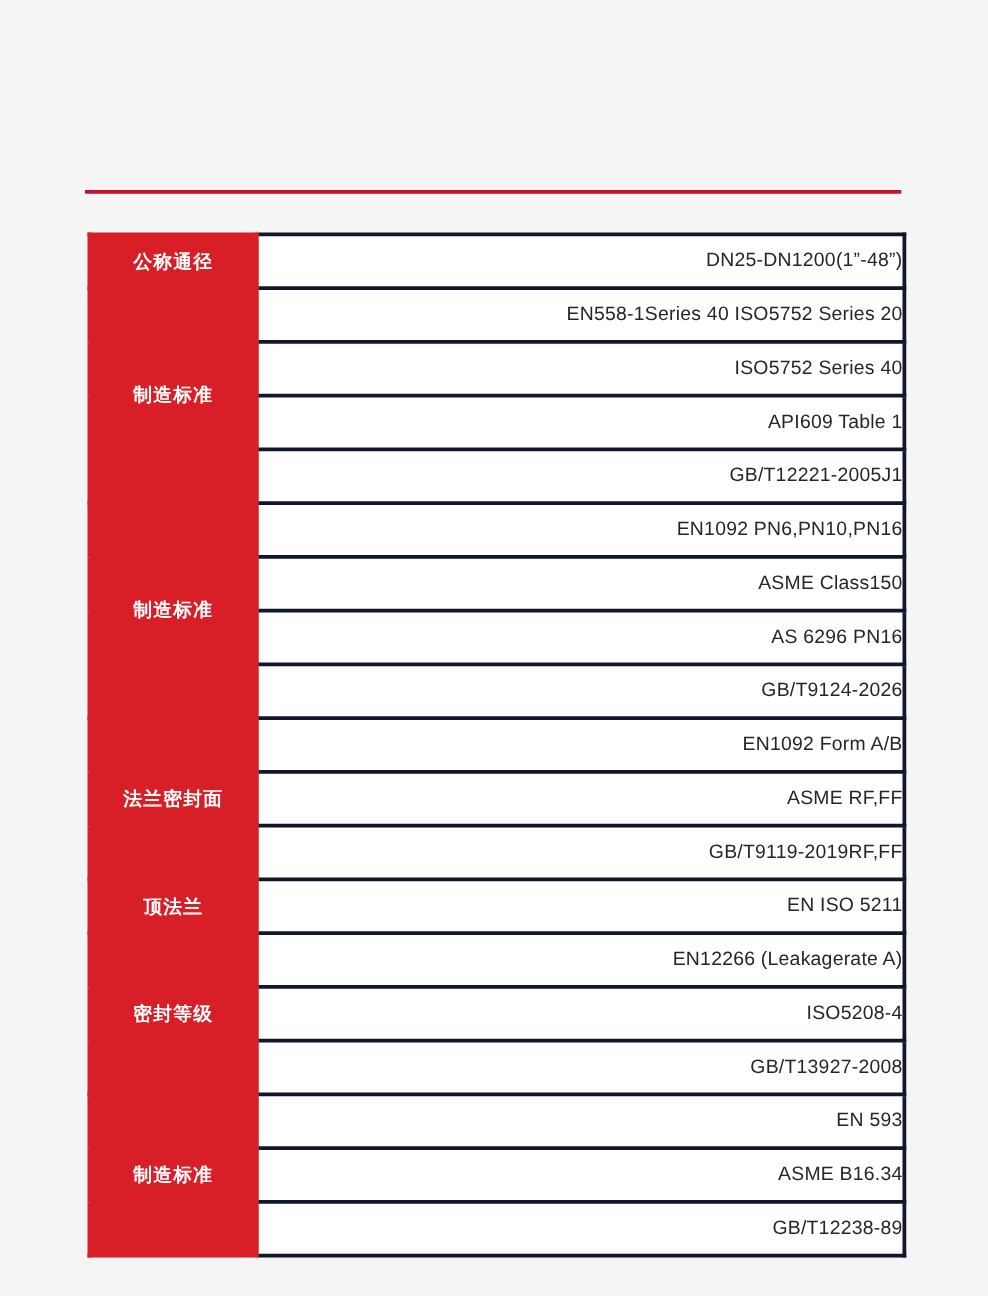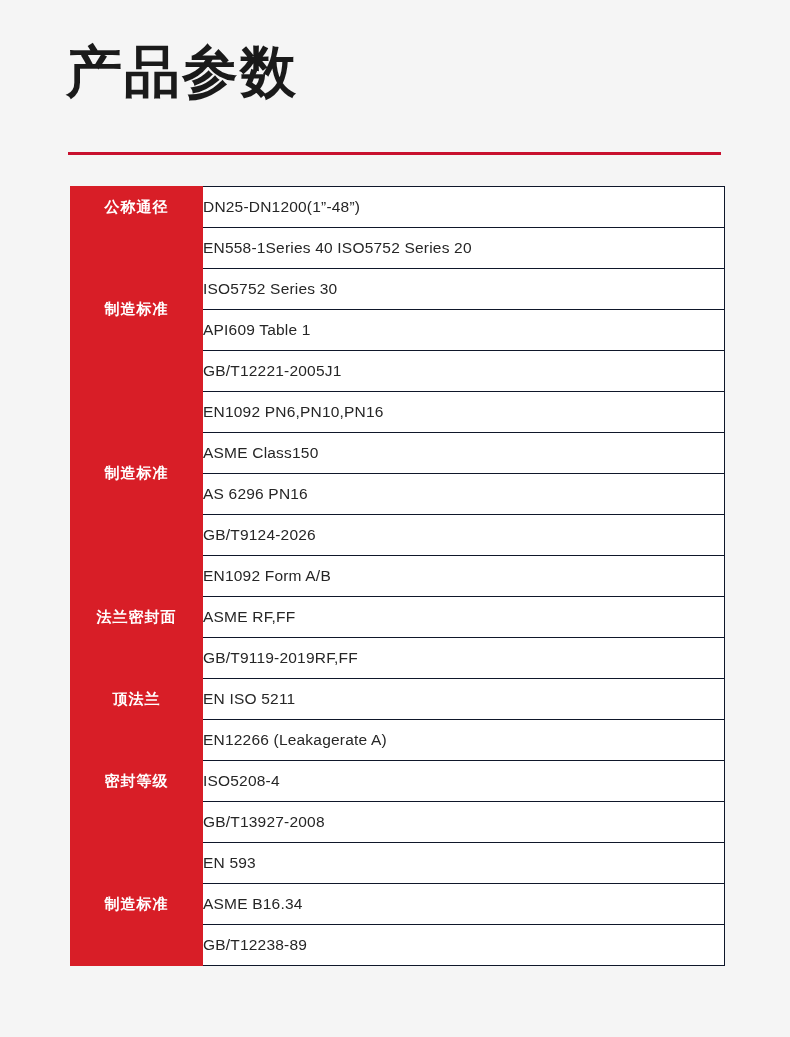--- a/index.html
+++ b/index.html
@@ -42,21 +42,21 @@
   }
   .spec-table {
     position: absolute;
     left: 70px;
     top: 186px;
     width: 655px;
     border-collapse: collapse;
     table-layout: fixed;
   }
   .spec-table td {
-    border: 1px solid #0f172a;
+    border: 3px solid #0f172a;
     padding: 0;
     vertical-align: middle;
   }
   .label-cell {
     width: 131px;
     background: #d81e27;
     color: #ffffff;
     font-size: 15px;
     font-weight: 700;
     text-align: center;
@@ -69,49 +69,49 @@
   .value-cell {
     background: #ffffff;
     color: #262626;
     font-size: 15.5px;
     padding: 0 0 0 30px;
     height: 40px;
     letter-spacing: 0.2px;
   }
   .value-cell span {
     display: block;
+    text-align: right;
   }
 </style>
 </head>
 <body>
 
 <div class="page">
 
-  <div class="title">产品参数</div>
   <div class="title-rule"></div>
 
   <table class="spec-table">
     <tbody>
 
       <tr>
         <td class="label-cell" rowspan="1">公称通径</td>
         <td class="value-cell">
             <span>DN25-DN1200(1”-48”)</span>
           </td>
       </tr>
 
       <tr>
         <td class="label-cell" rowspan="4">制造标准</td>
         <td class="value-cell">
             <span>EN558-1Series 40 ISO5752 Series 20</span>
           </td>
       </tr>
       <tr>
         <td class="value-cell">
-            <span>ISO5752 Series 30</span>
+            <span>ISO5752 Series 40</span>
           </td>
       </tr>
       <tr>
         <td class="value-cell">
             <span>API609 Table 1</span>
           </td>
       </tr>
       <tr>
         <td class="value-cell">
             <span>GB/T12221-2005J1</span>

